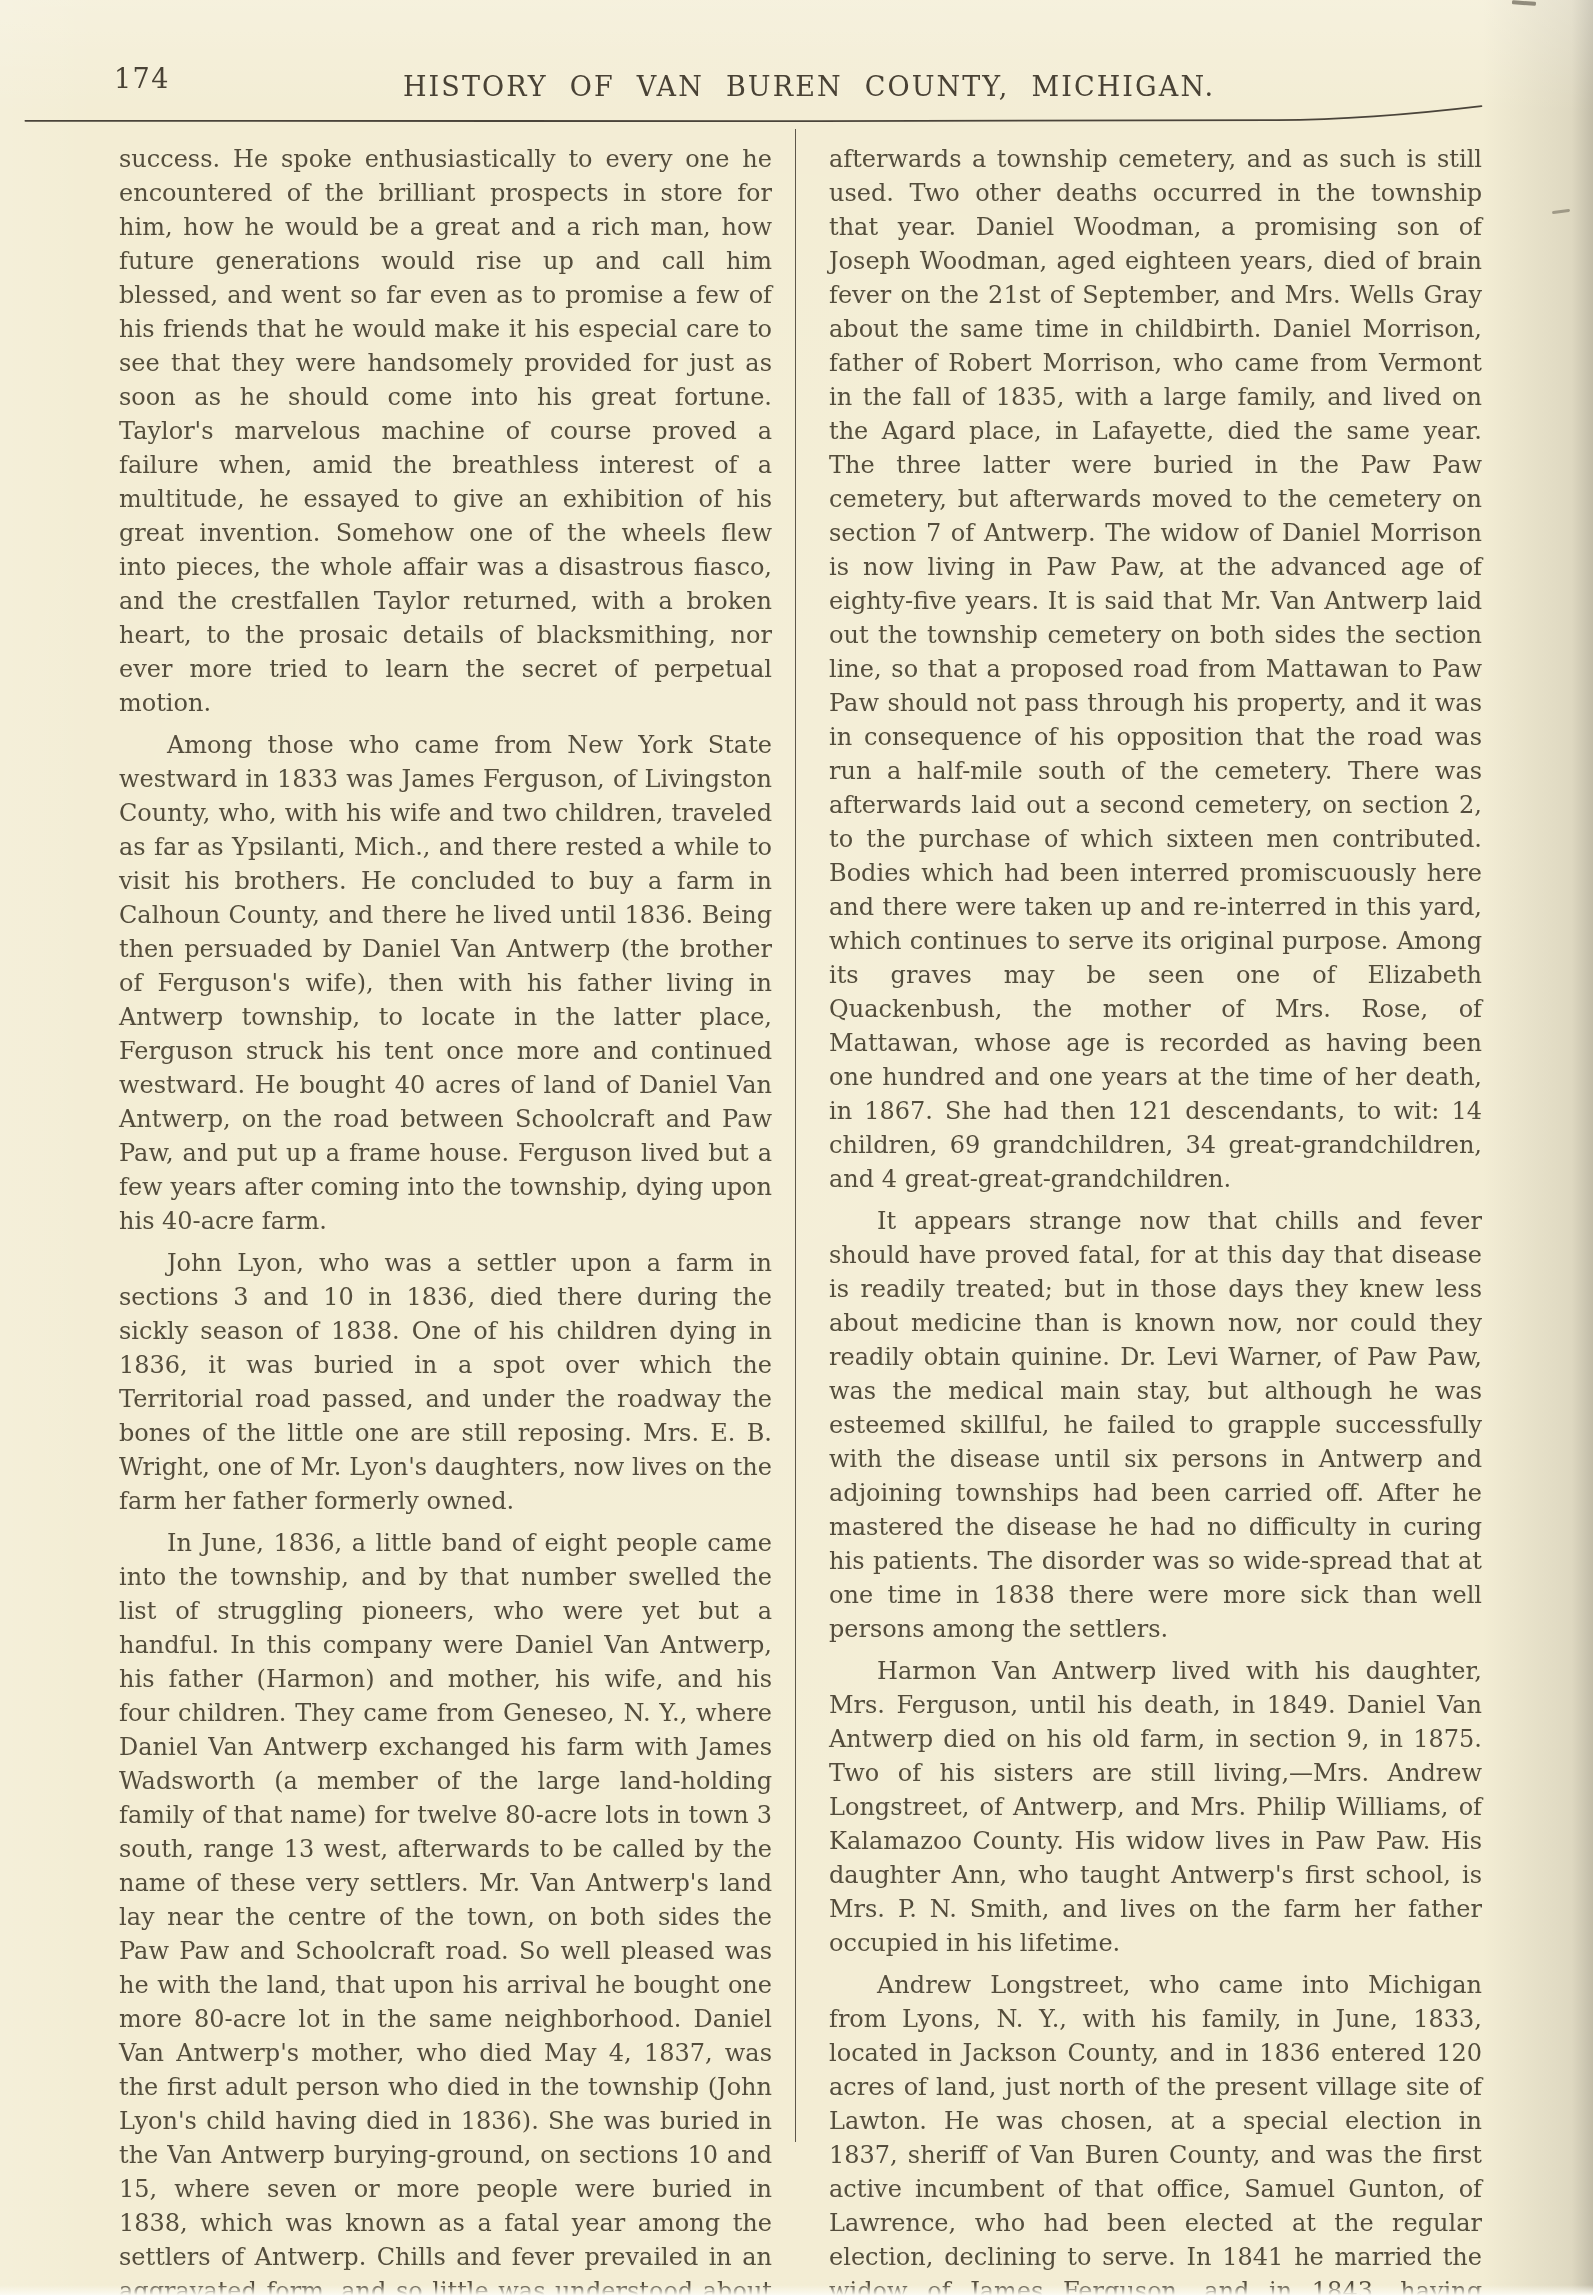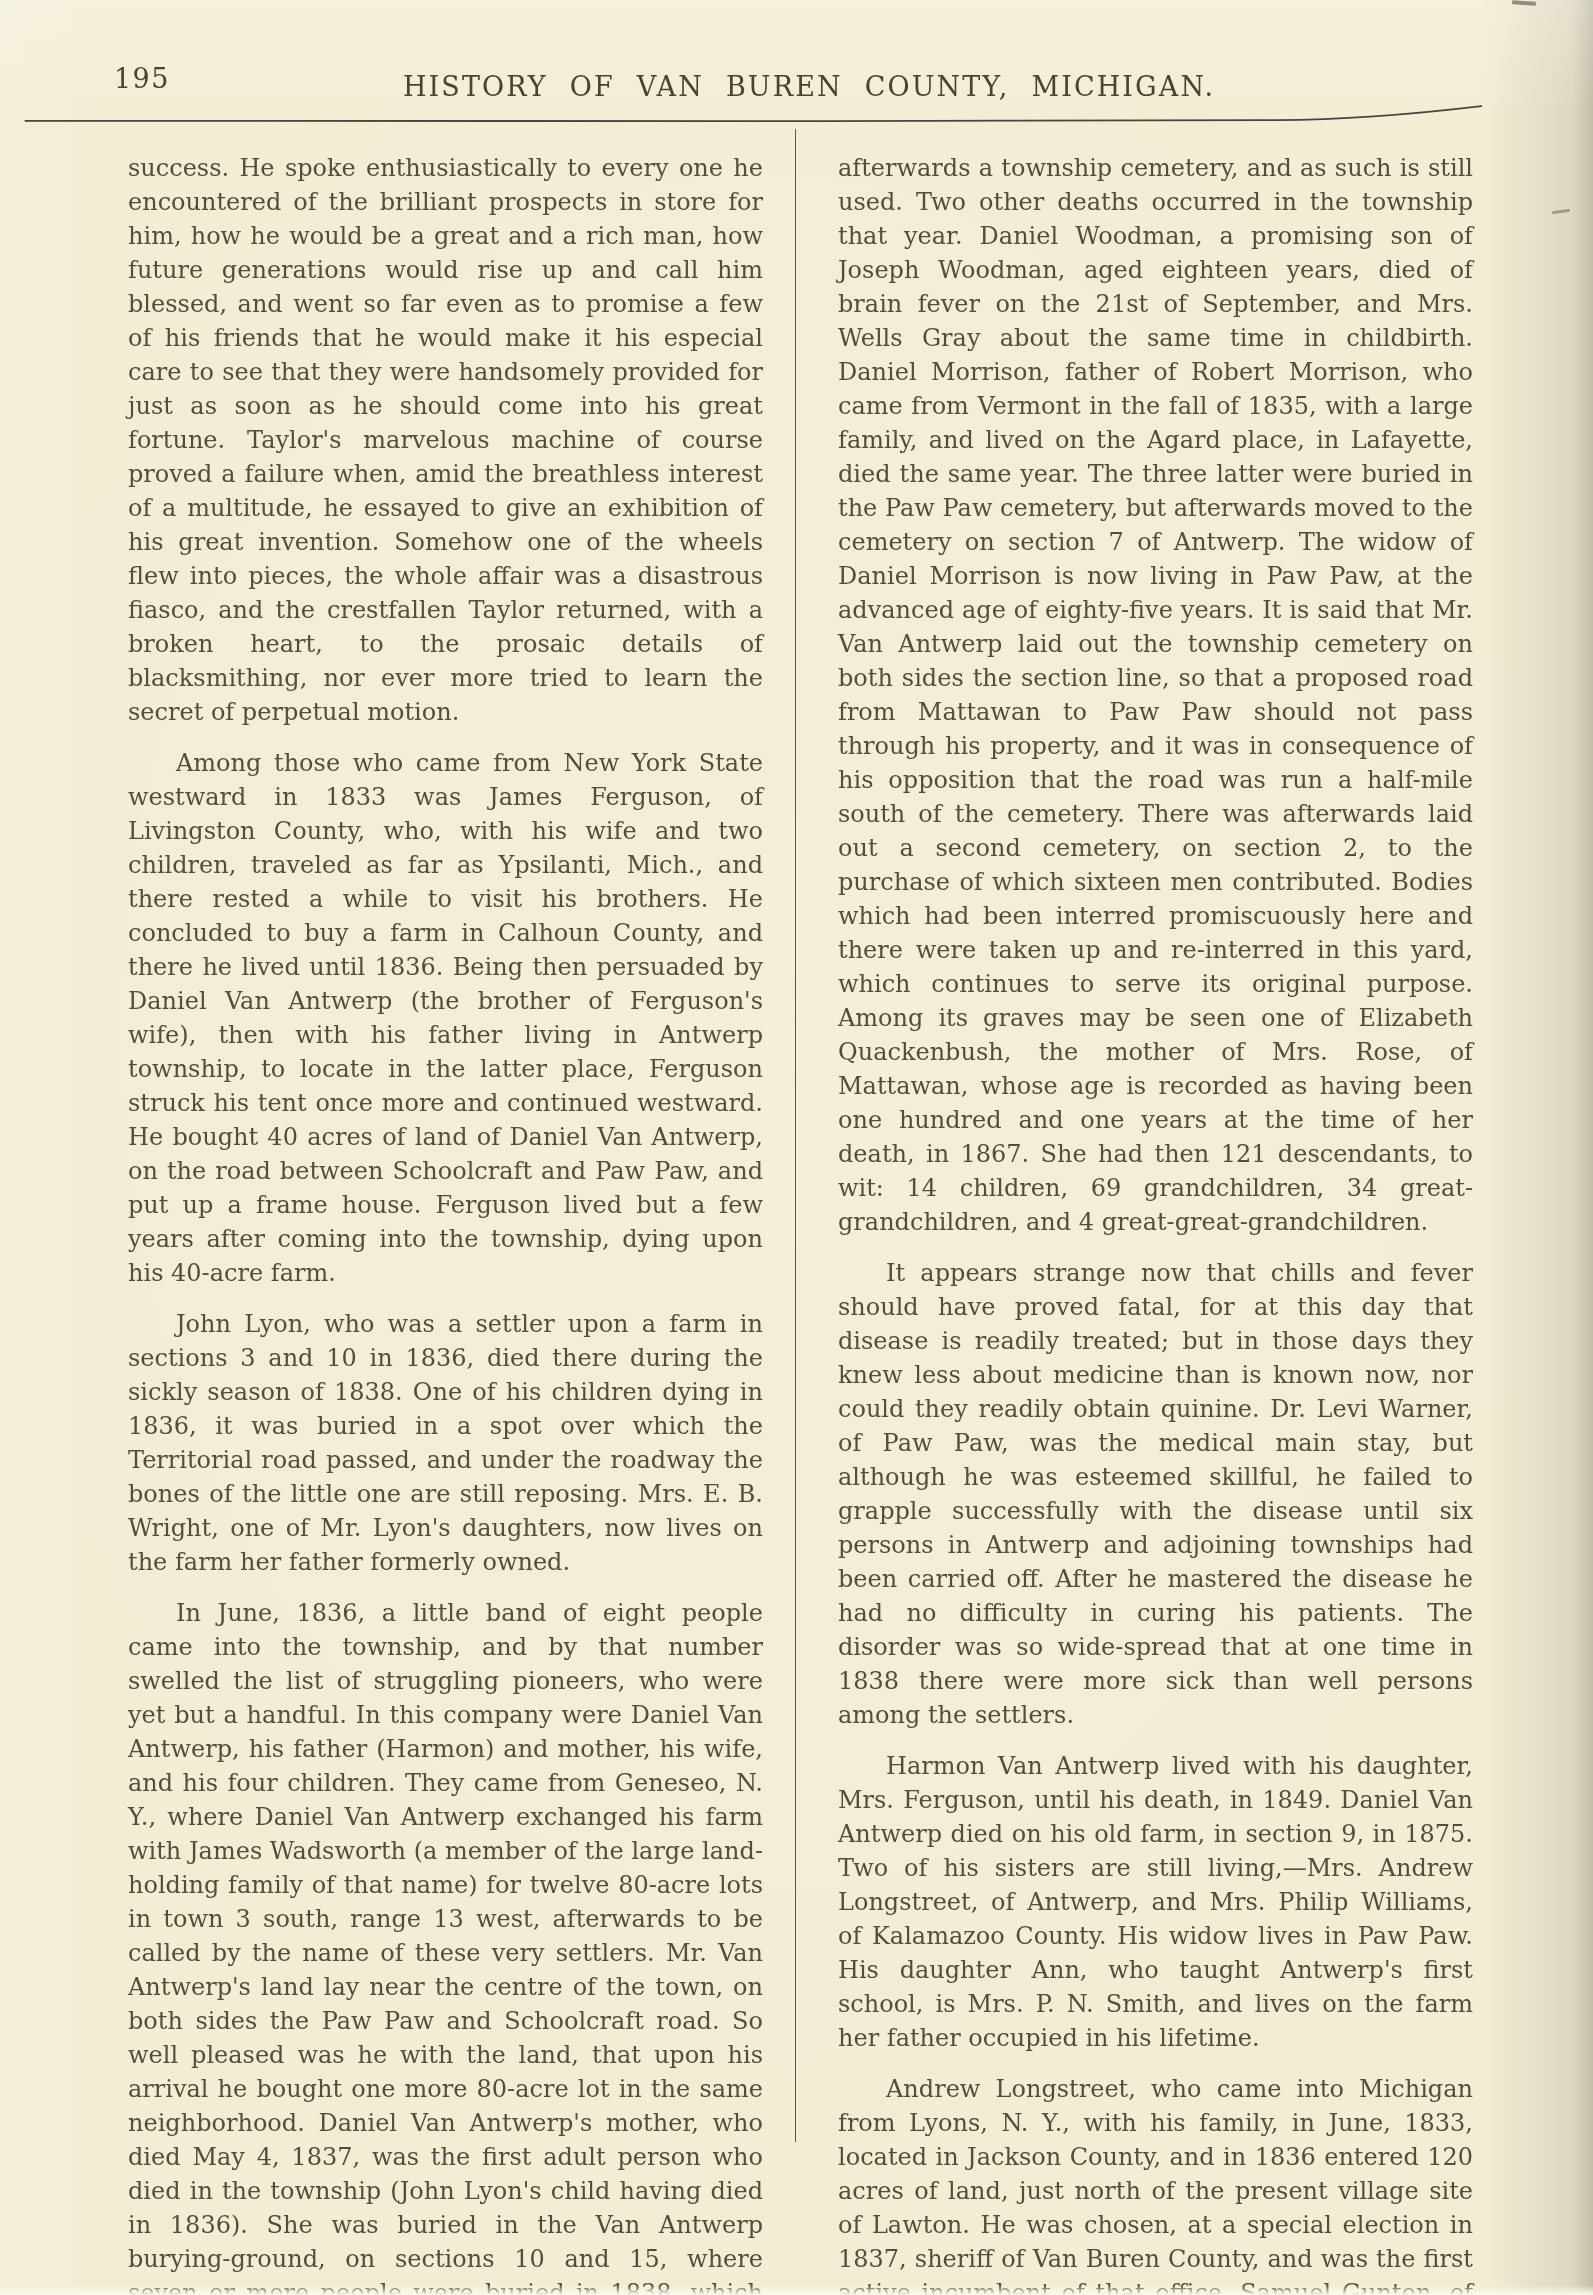--- a/index.html
+++ b/index.html
@@ -42,34 +42,34 @@
     position:absolute;left:795px;top:129px;width:1.4px;height:2013px;
     background:#5d574b;
   }
   .col{
     position:absolute;top:134px;width:669px;
     font-size:24px;line-height:34px;color:var(--ink);
     text-align:justify;
   }
   .col.left{left:111px;}
   .col.right{left:821px;}
-  .col p{margin:17px;text-indent:48px;}
+  .col p{margin:8px;text-indent:48px;}
   .col p.noindent{text-indent:0;}
   .col p.flush-last{text-align-last:justify;}
   .stray{position:absolute;background:#6a6456;border-radius:1.4px;opacity:.55;}
   .stray.a{left:1552px;top:210px;width:18.3px;height:2.8px;transform:rotate(-8deg);}
   .stray.b{left:1512px;top:1.4px;width:24px;height:3.5px;transform:rotate(4deg);opacity:.7;}
 </style>
 </head>
 <body>
 
 <div class="page">
 
   <header>
-    <span class="pageno">195</span>
+    <span class="pageno">174</span>
     <h1 class="title">HISTORY OF VAN BUREN COUNTY, MICHIGAN.</h1>
   </header>
 
   <svg class="rule" width="1471" height="21" viewBox="0 0 2090 30" aria-hidden="true">
     <path d="M2,24 C420,25.5 1200,25 1790,23 C1900,22.4 1990,14 2082,3" fill="none" stroke="#4a443a" stroke-width="2.6" stroke-linecap="round"></path>
   </svg>
 
   <div class="stray a"></div>
   <div class="stray b"></div>
 

